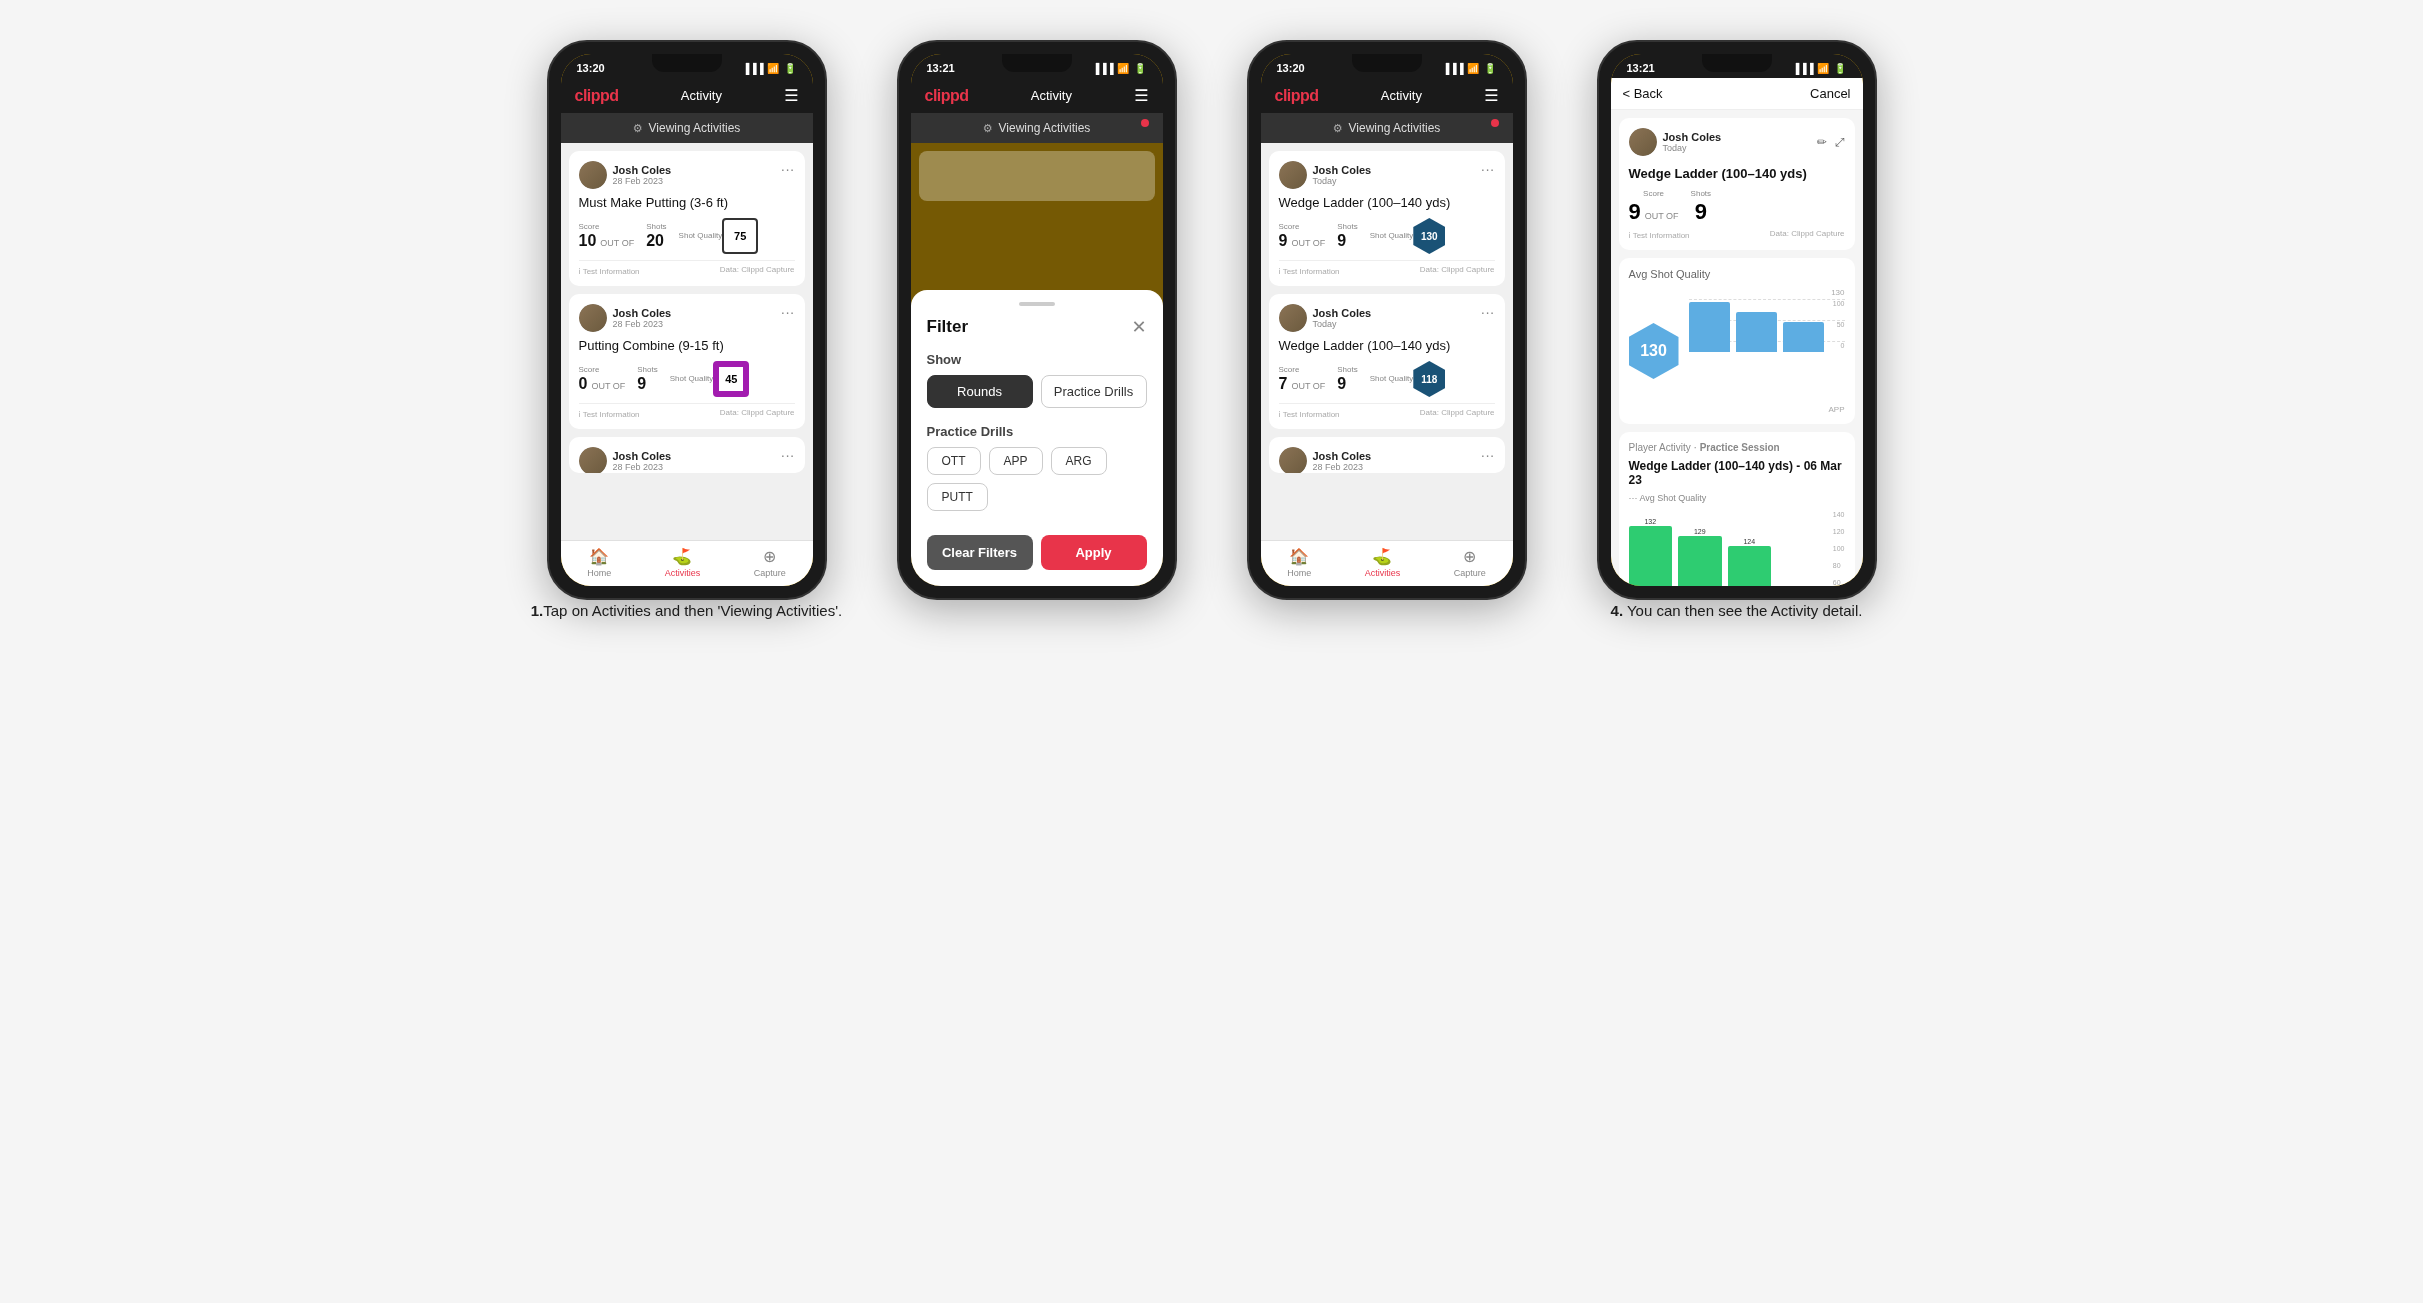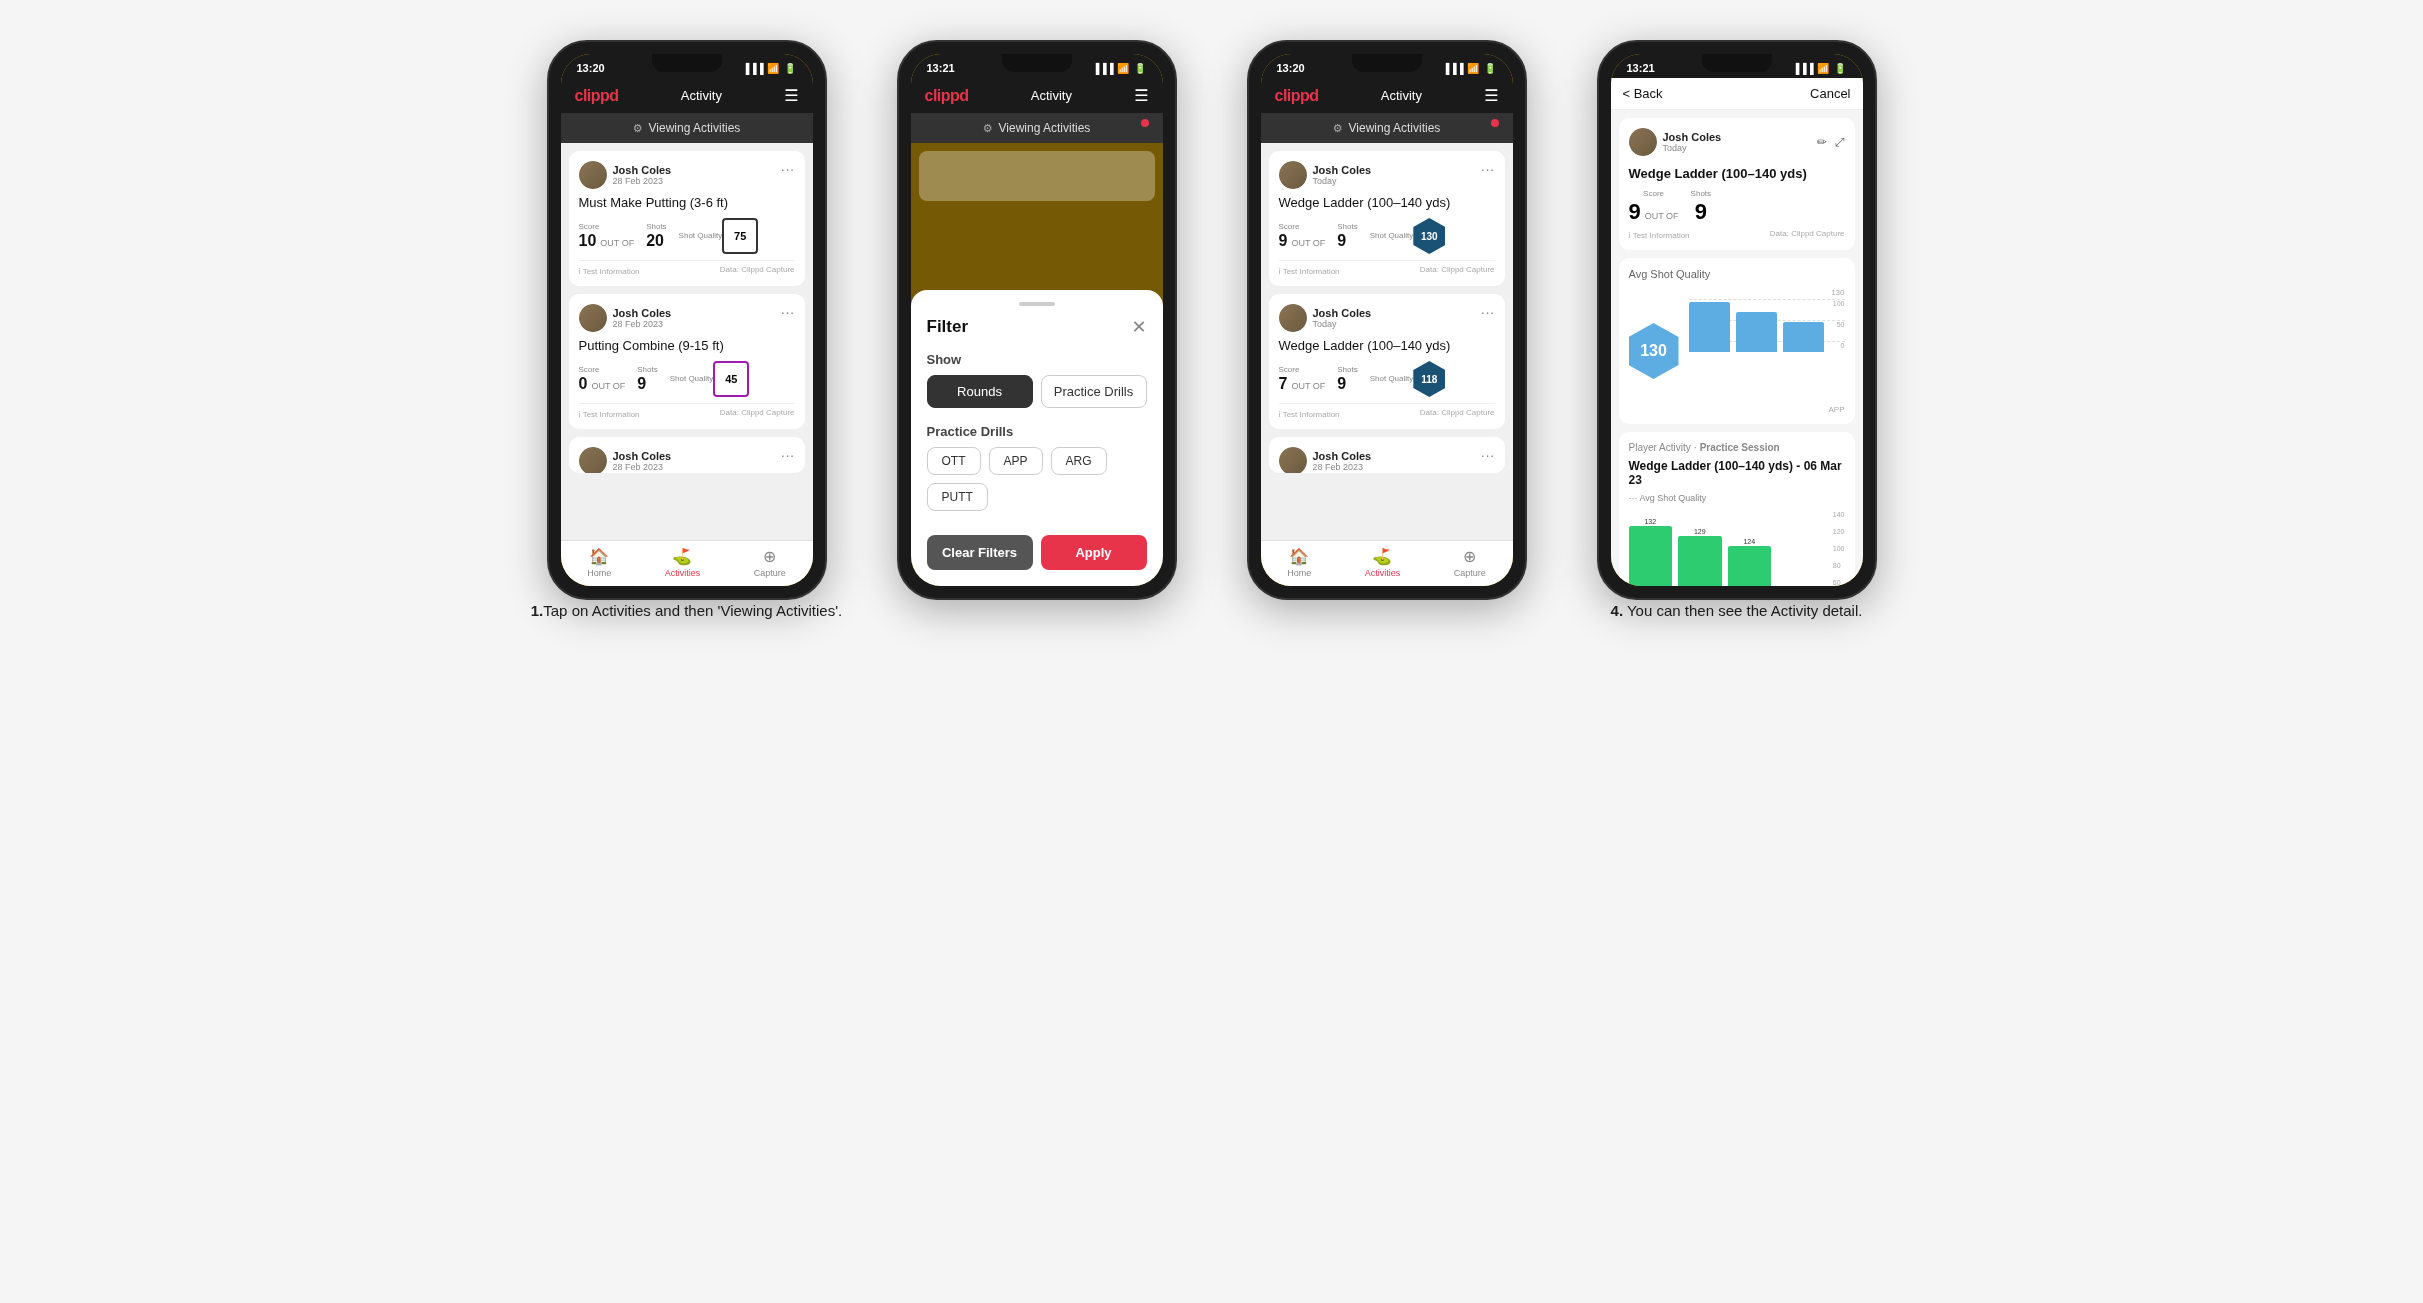--- a/index.html
+++ b/index.html
@@ -565,21 +565,21 @@
                   <span class="stat-value">0</span>
                   <span class="stat-out-of">OUT OF</span>
                 </div>
               </div>
               <div class="stat-block">
                 <span class="stat-label">Shots</span>
                 <span class="stat-value">9</span>
               </div>
               <div class="shot-quality-hex">
                 <span class="stat-label">Shot Quality</span>
-                <div style="width:36px;height:36px;border:2px solid #a21caf;border-radius:4px;display:flex;align-items:center;justify-content:center;font-size:11px;font-weight:700;">
+                <div style="width:36px;height:36px;border:6px solid #a21caf;border-radius:4px;display:flex;align-items:center;justify-content:center;font-size:11px;font-weight:700;">
                   <span>45</span>
                 </div>
               </div>
             </div>
             <div class="card-footer">
               <span>ℹ <span>Test Information</span></span>
               <span>Data: Clippd Capture</span>
             </div>
           </div>
 

